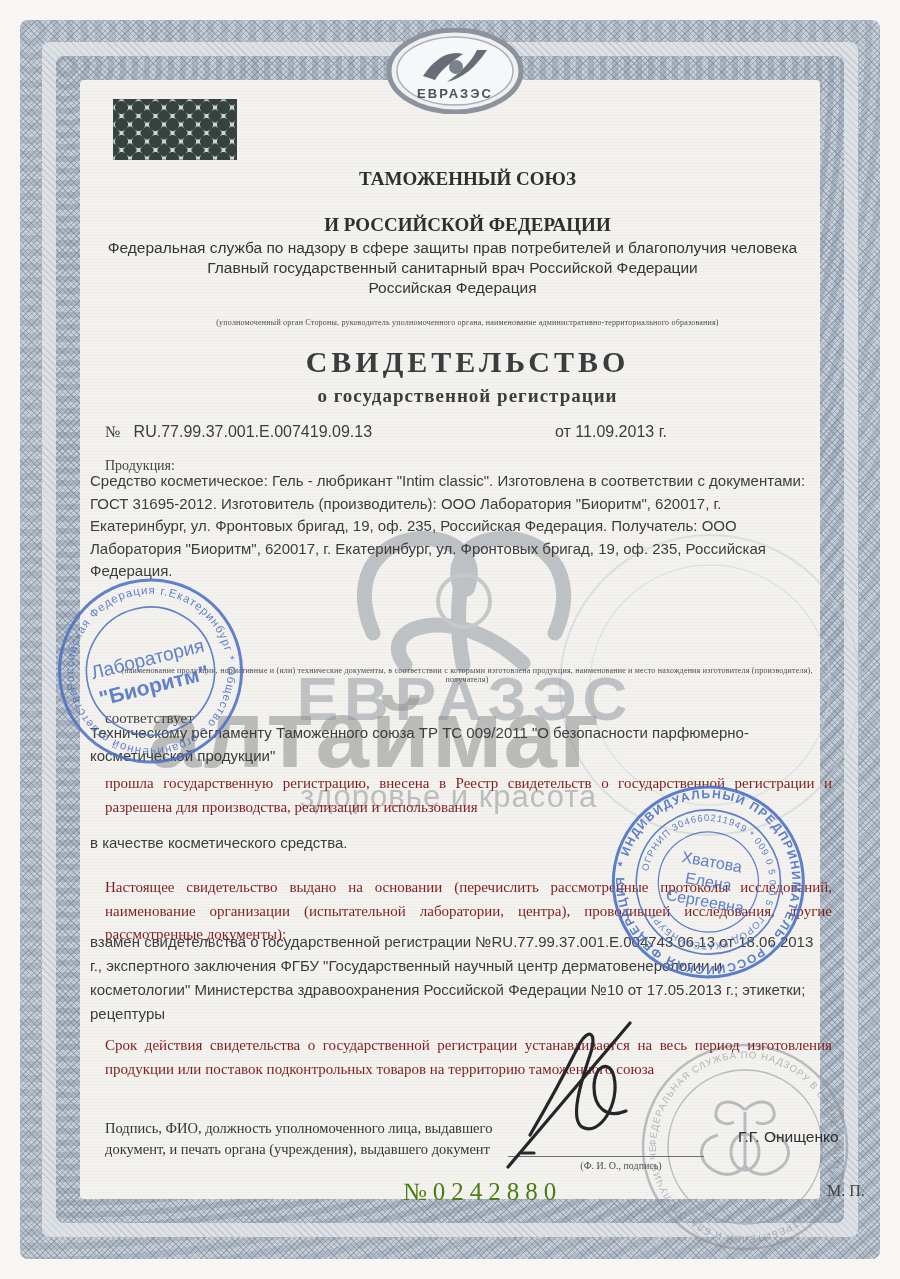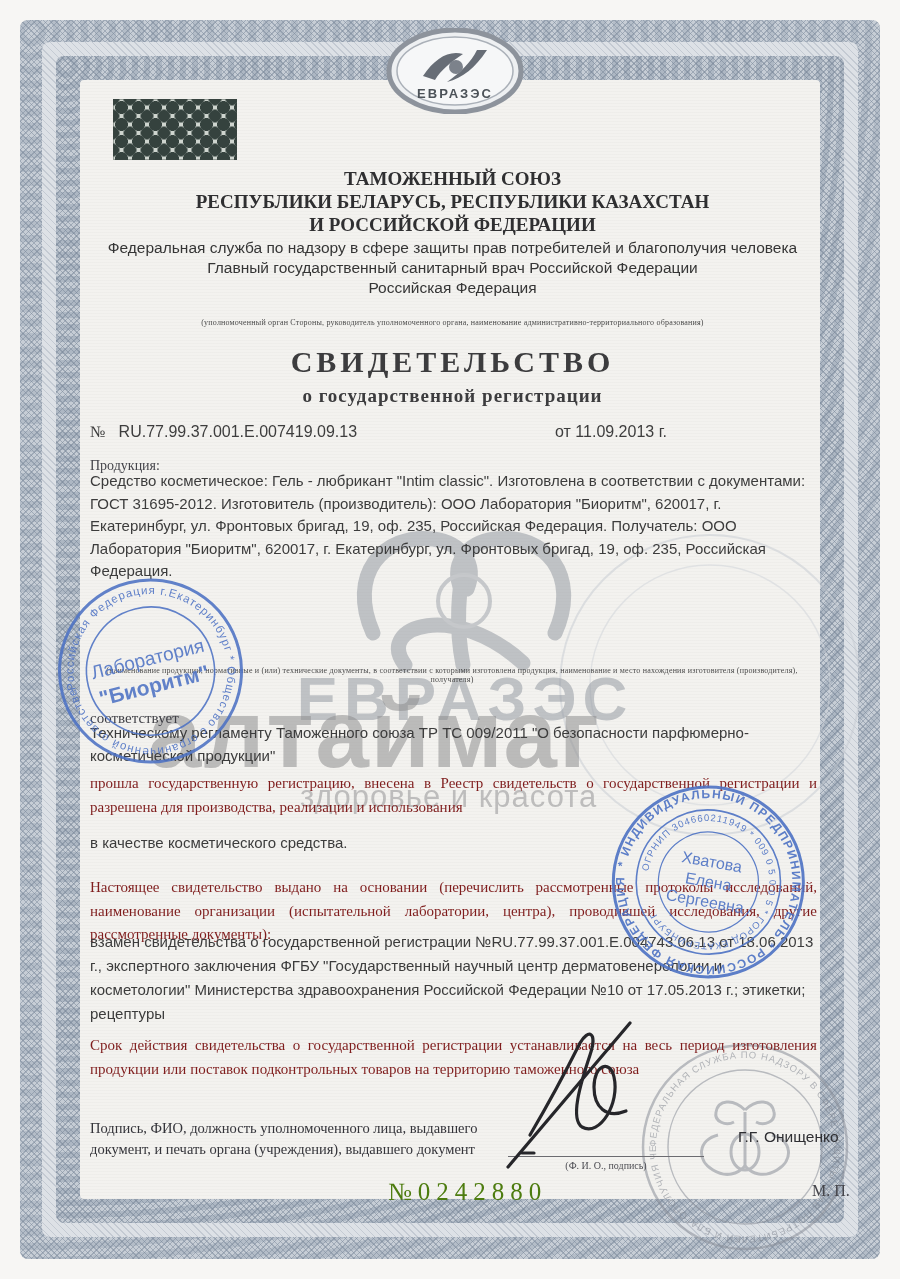--- a/index.html
+++ b/index.html
@@ -1,19 +1,19 @@
 <!DOCTYPE html>
 <html><head>
 <meta charset="utf-8">
 <style>
   html,body{margin:0;padding:0;background:#ffffff;}
   .page{position:relative;width:900px;height:1279px;background:#f7f6f4;overflow:hidden;
         font-family:"Liberation Serif",serif;color:#3a3a3a;}
   .abs{position:absolute;}
-  .ser{font-family:"Liberation Serif",serif;}
+  .ser{font-family:"Liberation Serif",serif;margin-left:15px;}
   .san{font-family:"Liberation Sans",sans-serif;}
 
   
   .band{position:absolute;border-radius:8px;}
   .band1{inset:20px;background:
       repeating-linear-gradient(45deg,rgba(122,136,154,.5) 0 1px,transparent 1px 4px),
       repeating-linear-gradient(-45deg,rgba(122,136,154,.5) 0 1px,transparent 1px 4px),
       repeating-radial-gradient(circle at 12px 12px,rgba(255,255,255,.25) 0 7px,transparent 7px 14px),
       #b4bdc8;}
   .band2{inset:42px;background:
@@ -101,21 +101,20 @@
         <path d="M102,22 C90,40 78,50 62,54 C76,44 86,34 92,22 Z"></path>
         <circle cx="71" cy="39" r="7" fill="#7c828b"></circle>
       </g>
       <text x="70" y="70" text-anchor="middle" font-size="13" font-weight="bold" fill="#4c5258" letter-spacing="2">ЕВРАЗЭС</text>
     </svg>
   </div>
 
   <div class="abs security"></div>
 
   <div class="abs hdr ser h-bold" style="top:167px;">ТАМОЖЕННЫЙ СОЮЗ</div>
-  <div class="abs hdr ser h-bold" style="top:190px;">РЕСПУБЛИКИ БЕЛАРУСЬ, РЕСПУБЛИКИ КАЗАХСТАН</div>
   <div class="abs hdr ser h-bold" style="top:213px;text-align:center;">И РОССИЙСКОЙ ФЕДЕРАЦИИ</div>
   <div class="abs hdr san h-sans" style="top:238px;">Федеральная служба по надзору в сфере защиты прав потребителей и благополучия человека</div>
   <div class="abs hdr san h-sans" style="top:258px;">Главный государственный санитарный врач Российской Федерации</div>
   <div class="abs hdr san h-sans" style="top:278px;">Российская Федерация</div>
   <div class="abs hdr ser tiny" style="top:318px;">(уполномоченный орган Стороны, руководитель уполномоченного органа, наименование административно-территориального образования)</div>
 
   <div class="abs hdr ser title-sub" style="top:385px;">о государственной регистрации</div>
   <div class="abs hdr ser title-main" style="top:345px;">СВИДЕТЕЛЬСТВО</div>
 
   <div class="abs numrow san" style="left:90px;top:423px;">

